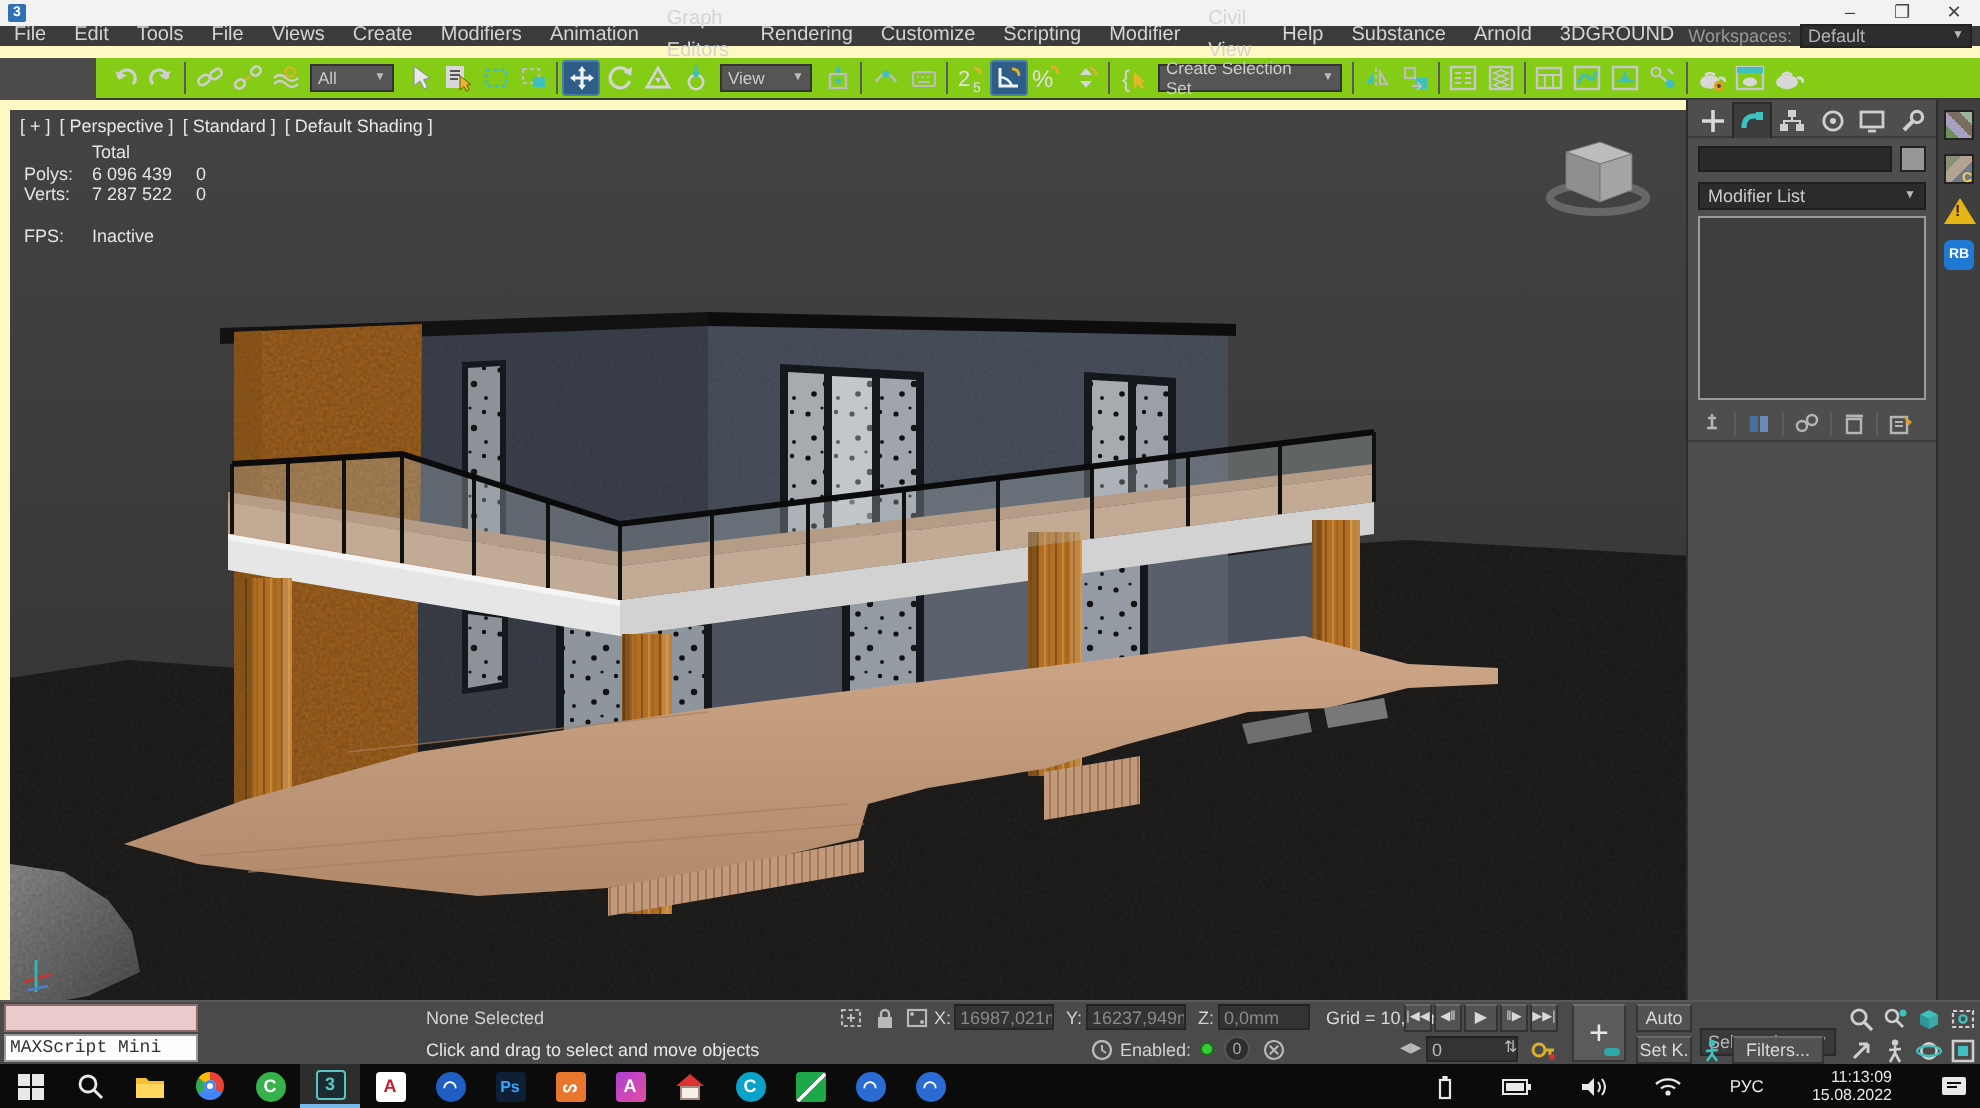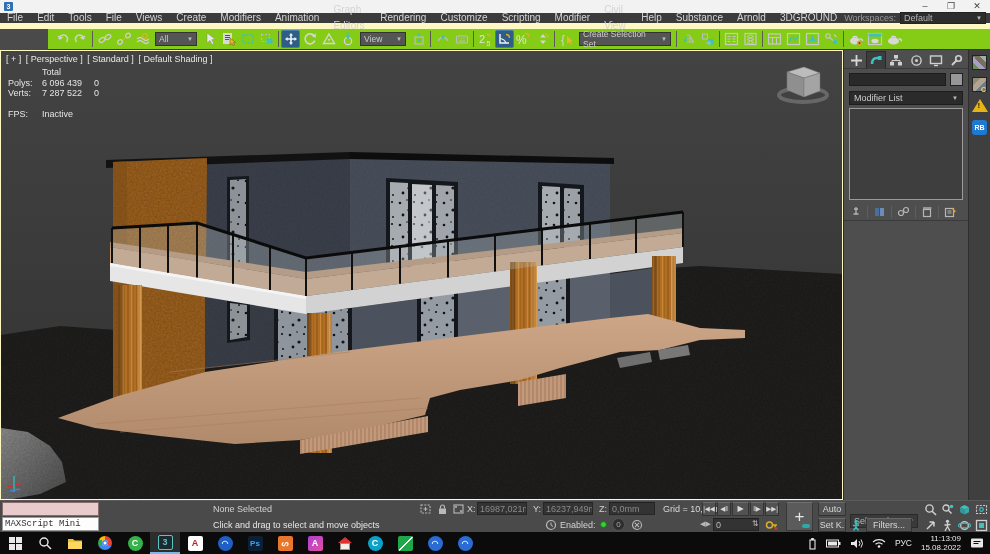--- a/index.html
+++ b/index.html
@@ -28,21 +28,21 @@
     border-bottom:1px solid #393939; display:flex; align-items:center; padding-left:4px;margin-left:48px; }
   .tb { width:19px; height:18px; display:flex; align-items:center; justify-content:center; border-radius:2px; }
   .tb.hl { background:#2e5d87; border:1px solid #467ca6; }
   .tb svg { display:block; }
   .tsep { width:1px; height:16px; background:#3a3a3a; border-right:1px solid #5a5a5a; margin:0 2px; }
   .tdd { height:14px; background:#555; border:1px solid #333; color:#ccc; font-size:8.5px;
     display:flex; align-items:center; justify-content:space-between; padding:0 3px; margin:0 3px; }
   .caret { font-size:6px; color:#bbb; margin-left:3px; }
 
   
-  .viewport { position:absolute; left:0; top:50px; width:843px; height:450px; background:#333; border:1px solid #fef9c3; }
+  .viewport { position:absolute; left:0; top:50px; width:843px; height:450px; background:#333; border:5px solid #fef9c3; }
   .viewport svg.scene { position:absolute; left:0; top:0; }
   .vp-label { position:absolute; left:5px; top:3px; font-size:9px; color:#e8e8e8; letter-spacing:0; }
   .vp-label span { margin-right:2px; }
   .vp-stats { position:absolute; left:7px; top:16px; font-size:9px; color:#e4e4e4; line-height:10.5px; }
   .vp-stats .r { display:flex; }
   .vp-stats .c1 { width:34px; }
   .vp-stats .c2 { width:52px; }
   .vp-fps { margin-top:10px; }
   .viewcube { position:absolute; right:10px; top:8px; }
 
@@ -97,21 +97,21 @@
   .zerobtn { width:13px; height:13px; border-radius:50%; background:#2e2e2e; border:1px solid #555;
     color:#aaa; font-size:8px; text-align:center; line-height:12px; }
 
   
   .taskbar { position:absolute; left:0; top:532px; width:990px; height:22px; background:#0b0b0b;
     display:flex; align-items:center; }
   .tk { width:30px; height:22px; display:flex; align-items:center; justify-content:center; }
   .tk.active { background:#2d2d2d; border-bottom:2px solid #76b9ed; }
   .tk-ico { width:15px; height:15px; border-radius:2px; display:flex; align-items:center;
     justify-content:center; font-size:9px; font-weight:bold; color:#fff; }
-  .tray { margin-left:auto; display:flex; align-items:center; gap:9px; padding-right:6px; color:#e8e8e8; }
+  .tray { margin-left:auto; display:flex; align-items:center; gap:24px; padding-right:6px; color:#e8e8e8; }
   .tray .txt { font-size:8.5px; }
   .clock { text-align:right; font-size:8px; line-height:9px; }
 
   .chrome-ico { width:14px; height:14px; border-radius:50%;
     background:conic-gradient(#ea4335 0 33%, #4285f4 33% 66%, #34a853 66% 85%, #fbbc05 85%); position:relative; }
   .chrome-ico::after { content:""; position:absolute; left:4px; top:4px; width:6px; height:6px;
     border-radius:50%; background:#fff; box-shadow:inset 0 0 0 1.5px #4285f4; }
   .house-ico { position:relative; width:14px; height:13px; }
   .house-ico .roof { width:0; height:0; border-left:7px solid transparent; border-right:7px solid transparent; border-bottom:6px solid #d33; }
   .house-ico .base { width:10px; height:7px; background:#f5f0e6; margin-left:2px; border:1px solid #a88; }

